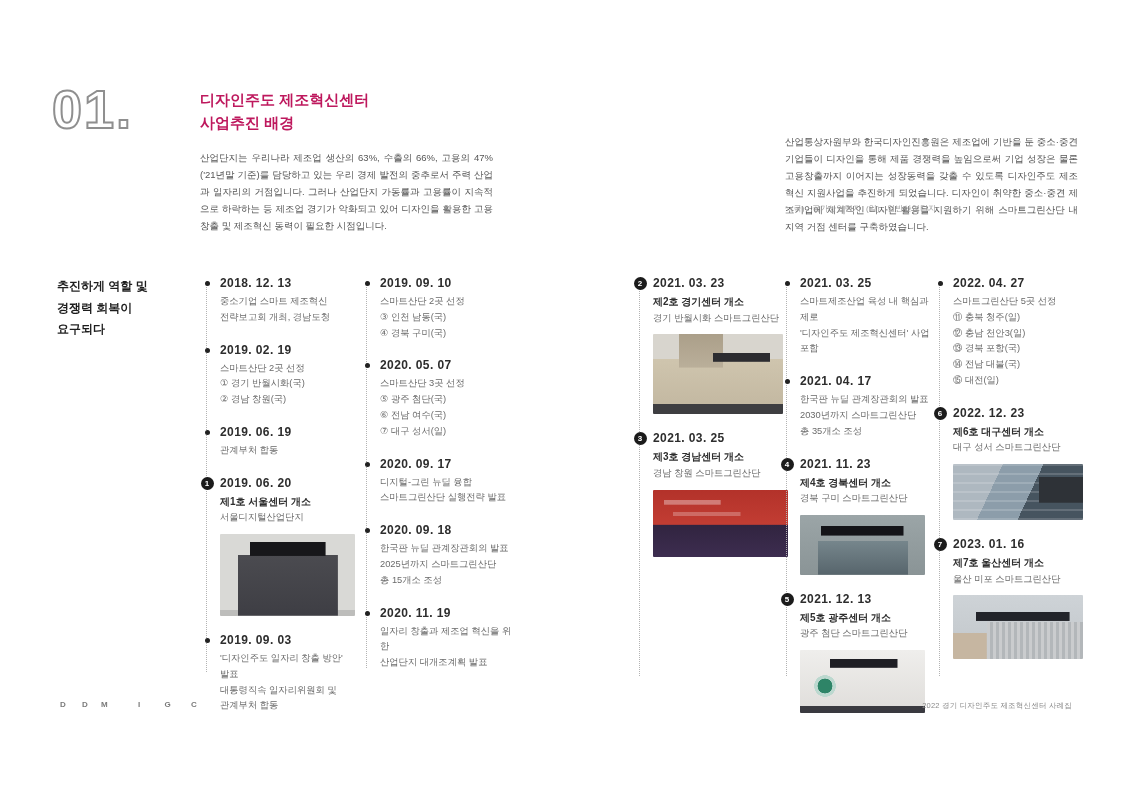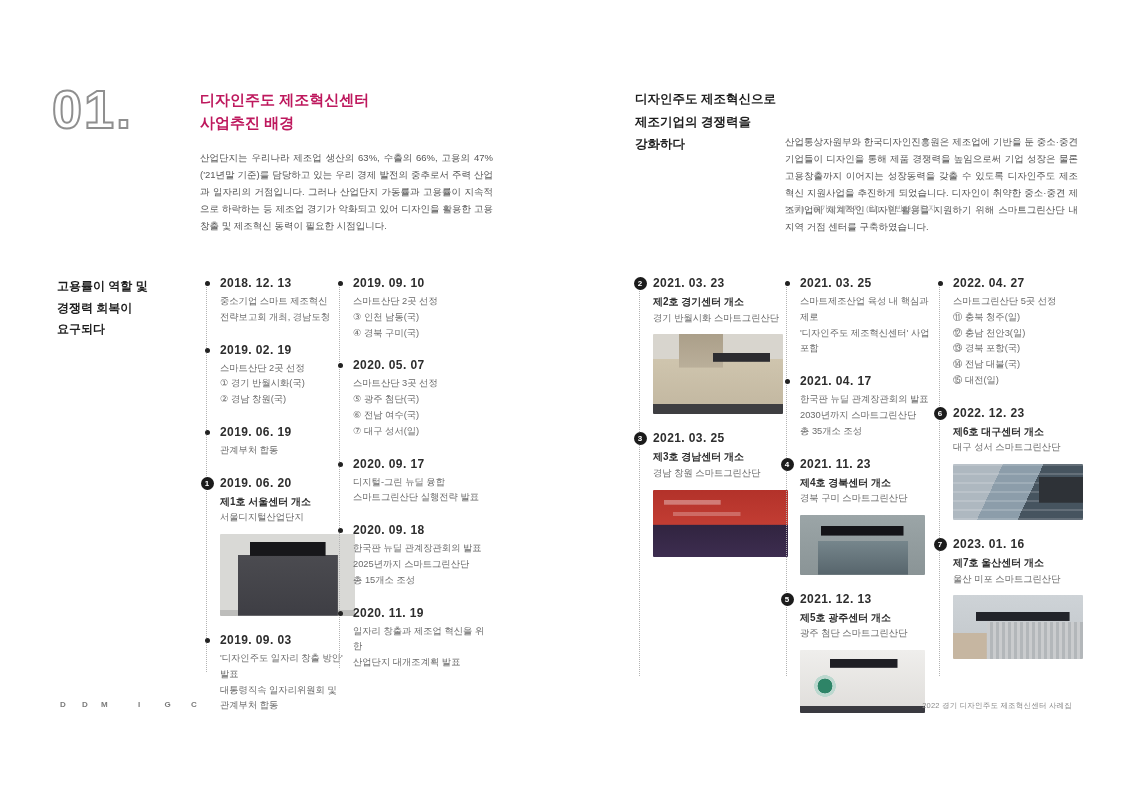--- a/index.html
+++ b/index.html
@@ -25,21 +25,21 @@
 
   
   .r-heading{left:635px;top:88px;font-size:12.5px;font-weight:bold;line-height:1.8;color:#1d1d1d;}
   .r-heading span{display:block;}
   .r-body{left:785px;top:86px;width:293px;font-size:9.5px;line-height:1.78;color:#555;text-align:justify;margin-top:48px;}
   .r-footnote{left:785px;top:179px;font-size:8px;color:#9a9a9a;letter-spacing:.2px;margin-top:24px;}
 
   
   .tl-col{position:absolute;top:276px;}
   #col1{left:200px;width:153px;height:396px;}
-  #col2{left:333px;width:153px;height:392px;}
+  #col2{left:360px;width:153px;height:392px;}
   #col3{left:633px;width:158px;height:400px;}
   #col4{left:780px;width:154px;height:400px;}
   #col5{left:933px;width:150px;height:400px;}
   .tl-rail{position:absolute;left:6px;top:5px;bottom:0;width:0;border-left:1px dotted #b3b3b3;}
   .tl-item{position:relative;padding-left:20px;margin-bottom:17px;}
   .tl-marker{position:absolute;left:0;top:1px;width:14px;display:flex;justify-content:center;}
   .tl-dot{width:5px;height:5px;border-radius:50%;background:#222;margin-top:4px;}
   .tl-badge{width:13px;height:13px;border-radius:50%;background:#1b1b1b;color:#fff;
     font-size:8px;font-weight:bold;display:flex;align-items:center;justify-content:center;}
   .tl-date{font-size:12px;font-weight:bold;color:#2d2d2d;letter-spacing:.4px;margin-bottom:4px;}
@@ -101,30 +101,25 @@
   <div class="abs sec-num">01.</div>
 
   <div class="abs title-block">
     <span>디자인주도 제조혁신센터</span>
     <span>사업추진 배경</span>
   </div>
 
   <div class="abs intro">산업단지는 우리나라 제조업 생산의 63%, 수출의 66%, 고용의 47%('21년말 기준)를 담당하고 있는 우리 경제 발전의 중추로서 주력 산업과 일자리의 거점입니다. 그러나 산업단지 가동률과 고용률이 지속적으로 하락하는 등 제조업 경기가 악화되고 있어 디자인을 활용한 고용창출 및 제조혁신 동력이 필요한 시점입니다.</div>
 
   <div class="abs side-heading">
-    <span>고용률이 역할 및</span>
+    <span>추진하게 역할 및</span>
     <span>경쟁력 회복이</span>
     <span>요구되다</span>
   </div>
 
-  <div class="abs r-heading">
-    <span>디자인주도 제조혁신으로</span>
-    <span>제조기업의 경쟁력을</span>
-    <span>강화하다</span>
-  </div>
 
   <div class="abs r-body">산업통상자원부와 한국디자인진흥원은 제조업에 기반을 둔 중소·중견 기업들이 디자인을 통해 제품 경쟁력을 높임으로써 기업 성장은 물론 고용창출까지 이어지는 성장동력을 갖출 수 있도록 디자인주도 제조혁신 지원사업을 추진하게 되었습니다. 디자인이 취약한 중소·중견 제조기업에 체계적인 디자인 활용을 지원하기 위해 스마트그린산단 내 지역 거점 센터를 구축하였습니다.</div>
   <div class="abs r-footnote">* (국) : 국가산업단지, (일) : 일반산업단지</div>
 
   <div id="col1" class="tl-col">
       <div class="tl-rail"></div>
       <div class="tl-item">
         <span class="tl-marker">
           <span class="tl-dot"></span>
         </span>

